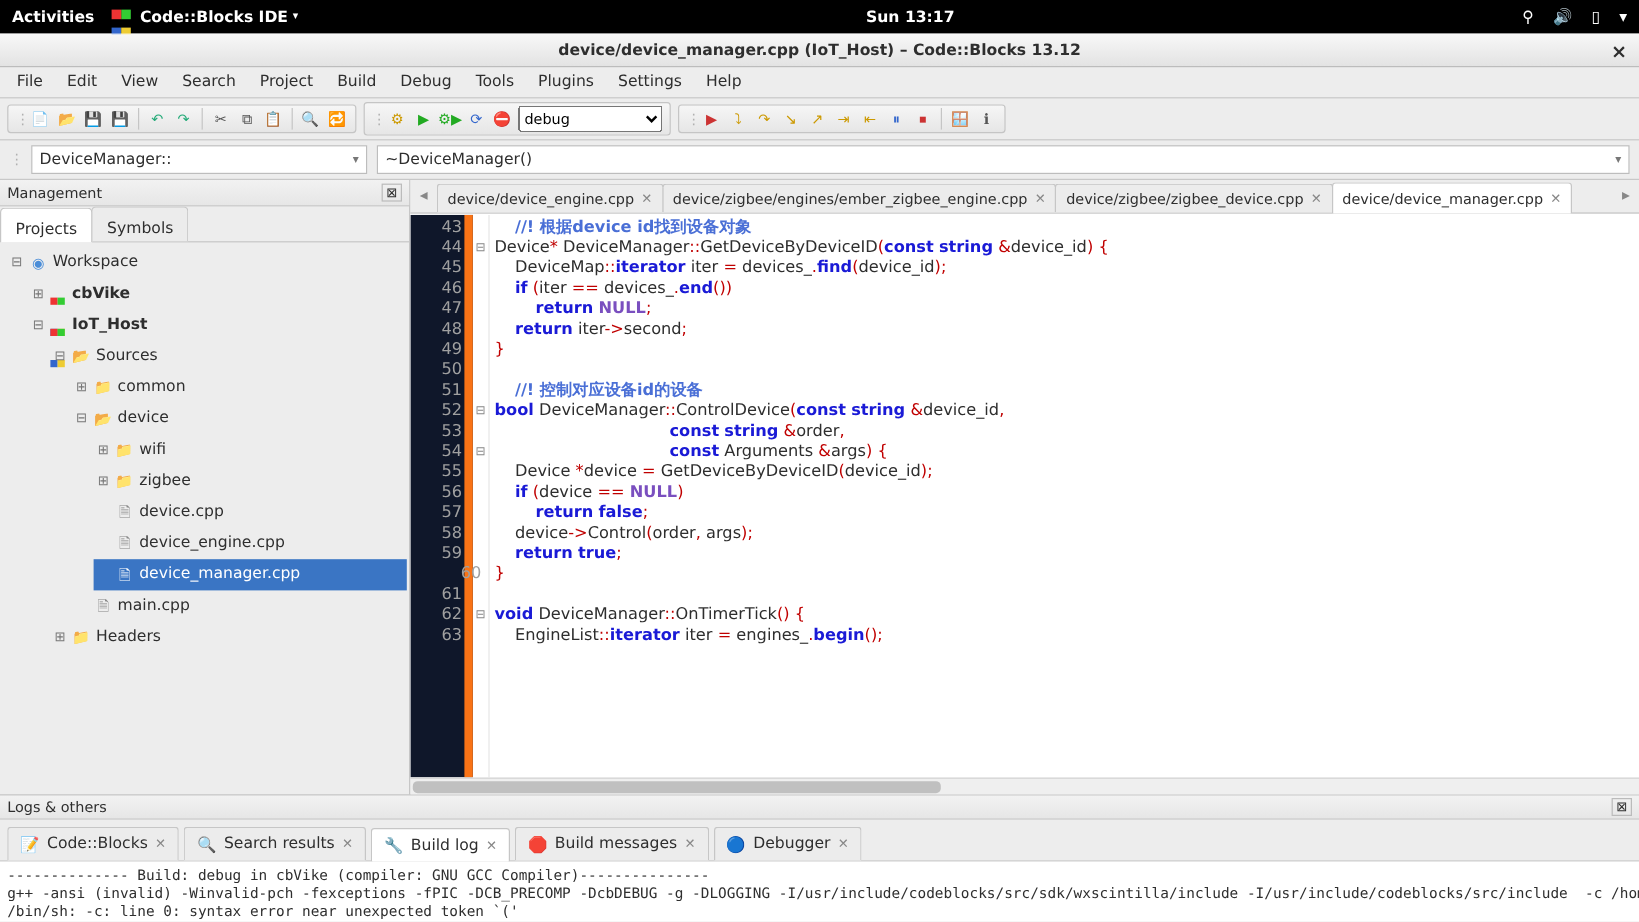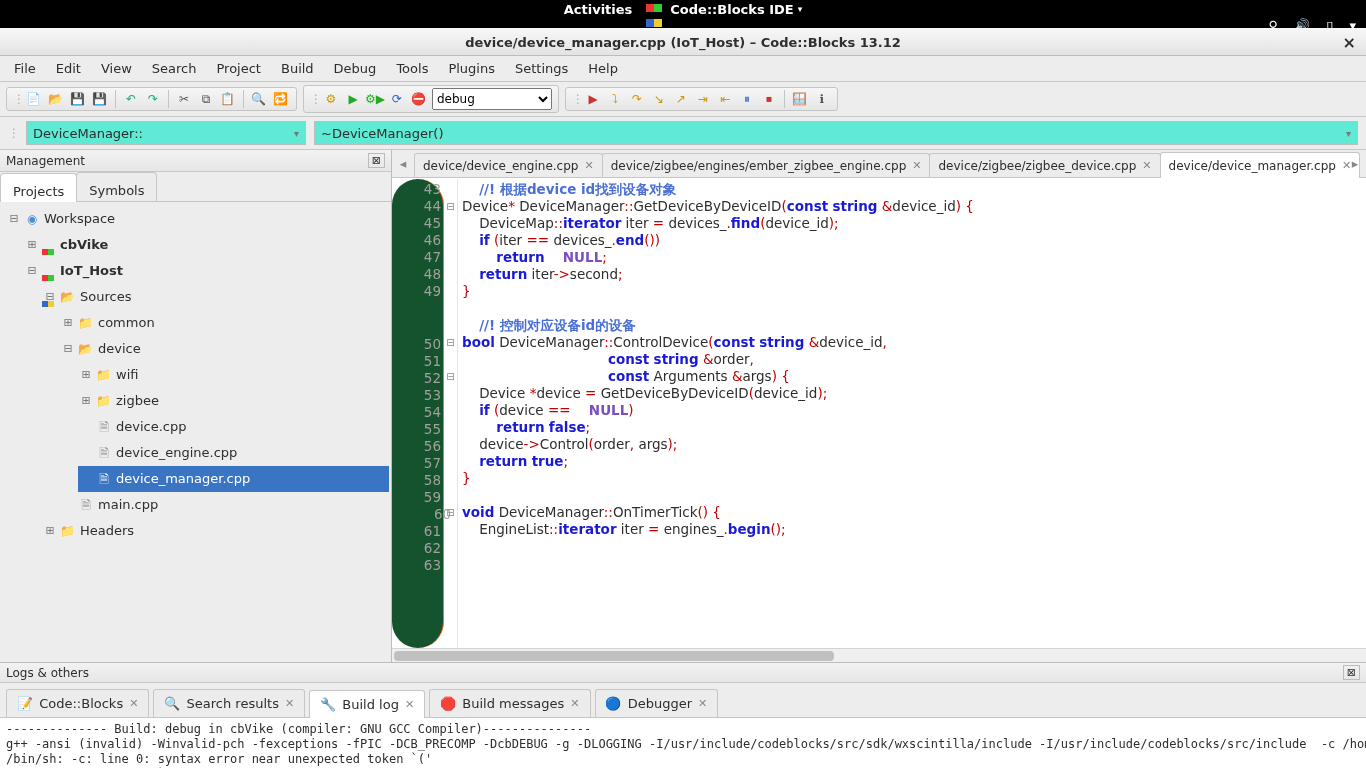--- a/index.html
+++ b/index.html
@@ -1,19 +1,19 @@
 <!DOCTYPE html>
 <html><head>
 <meta charset="utf-8">
 <style>
 * { margin: 0; padding: 0; box-sizing: border-box; font-family: "DejaVu Sans", sans-serif; }
 body { width: 1366px; height: 768px; overflow: hidden; background: #ededed; font-size: 13px; color: #2e2e2e; }
 
 
-#panel { height: 28px; background: #000; color: #fff; display: flex; align-items: center; padding: 0 10px; font-weight: 600; font-size: 13px; flex-direction: column; }
+#panel { height: 28px; background: #000; color: #fff; display: flex; align-items: center; padding: 0 10px; font-weight: 600; font-size: 13px; }
 #panel .left, #panel .center, #panel .right { display: flex; align-items: center; gap: 14px; }
 #panel .center { flex: 1; justify-content: center; }
 #panel .right { margin-left: auto; gap: 16px; }
 .cb-logo { width: 18px; height: 18px; display: inline-block; margin-right: 6px; }
 .cb-logo span { display: inline-block; width: 8px; height: 8px; }
 .tri { font-size: 9px; margin-left: 4px; }
 
 
 #titlebar { height: 28px; background: linear-gradient(#f7f7f7,#e3e3e3); border-top: 1px solid #fafafa; border-bottom: 1px solid #bcbcbc; display: flex; align-items: center; justify-content: center; position: relative; font-weight: 700; }
 #titlebar .close { position: absolute; right: 10px; top: 4px; font-size: 16px; cursor: pointer; }
@@ -25,29 +25,29 @@
 
 #toolbars { display: flex; align-items: center; gap: 6px; padding: 3px 6px; border-bottom: 1px solid #c8c8c8; }
 .tbgroup { display: flex; align-items: center; gap: 4px; padding: 2px 6px; border: 1px solid #c5c5c5; border-radius: 3px; background: linear-gradient(#f6f6f6,#e6e6e6); }
 .tbgroup .ic { width: 18px; height: 18px; display: flex; align-items: center; justify-content: center; font-size: 12px; color: #555; cursor: pointer; }
 .tbgroup select { height: 22px; width: 120px; font-size: 12px; }
 .tbgroup .sep { width: 1px; height: 18px; background: #c5c5c5; margin: 0 2px; }
 .grip { width: 8px; color: #b0b0b0; font-size: 12px; cursor: grab; }
 
 #navrow { display: flex; align-items: center; gap: 8px; padding: 4px 8px; border-bottom: 1px solid #c8c8c8; }
 #navrow .grip { margin-right: 2px; }
-#navrow input[type=text], #navrow .combo { height: 24px; border: 1px solid #bdbdbd; background: #5eead4; padding: 0 6px; font-size: 13px; }
+#navrow input[type=text], #navrow .combo { height: 24px; border: 1px solid #bdbdbd; background: #ffffff; padding: 0 6px; font-size: 13px; }
 #navrow .combo { display: flex; align-items: center; justify-content: space-between; }
 #navrow .combo .dd { color: #777; font-size: 10px; padding-left: 6px; }
 #scope { width: 280px; }
 #symbol { flex: 1; }
 
 
 #main { display: flex; height: 512px; }
-#mgmt { width: 392px; border-right: 1px solid #bcbcbc; display: flex; flex-direction: column; }
+#mgmt { width: 342px; border-right: 1px solid #bcbcbc; display: flex; flex-direction: column; }
 #mgmt .titlebar { height: 22px; background: linear-gradient(#f2f2f2,#e6e6e6); border-bottom: 1px solid #c8c8c8; display: flex; align-items: center; padding: 0 6px; font-size: 12px; justify-content: space-between; }
 #mgmt .titlebar .x { cursor: pointer; font-size: 11px; border: 1px solid #bbb; padding: 0 3px; }
 .mgmt-tabs { display: flex; height: 30px; border-bottom: 1px solid #c6c6c6; }
 .mgmt-tabs .tab { padding: 6px 12px 0 12px; border: 1px solid #c6c6c6; border-bottom: none; margin-right: -1px; background: #ececec; border-radius: 4px 4px 0 0; cursor: pointer; display: flex; align-items: center; }
 .mgmt-tabs .tab.active { background: #fff; position: relative; top: 1px; }
 .tree { flex: 1; overflow: auto; padding: 4px 2px; font-size: 13px; }
 .tree ul { list-style: none; padding-left: 18px; }
 .tree > ul { padding-left: 4px; }
 .tree li { line-height: 26px; white-space: nowrap; }
 .tree .row { display: flex; align-items: center; gap: 4px; cursor: pointer; padding: 0 2px; }
@@ -63,29 +63,29 @@
 
 #editor { flex: 1; display: flex; flex-direction: column; }
 #edtabs { height: 28px; display: flex; align-items: flex-end; border-bottom: 1px solid #c6c6c6; padding: 0 0 0 22px; position: relative; background: #ededed; }
 #edtabs .scroll-l, #edtabs .scroll-r { position: absolute; top: 6px; width: 14px; text-align: center; color: #888; cursor: pointer; }
 #edtabs .scroll-l { left: 4px; } #edtabs .scroll-r { right: 4px; }
 #edtabs .etab { height: 24px; border: 1px solid #c6c6c6; border-bottom: none; background: #ececec; padding: 0 8px; margin-right: -1px; display: flex; align-items: center; gap: 6px; font-size: 12px; border-radius: 3px 3px 0 0; cursor: pointer; }
 #edtabs .etab.active { background: #fff; height: 26px; position: relative; top: 1px; }
 #edtabs .etab .cx { color: #888; font-size: 11px; }
 
 #code { flex: 1; display: flex; background: #fff; font-family: "DejaVu Sans Mono", monospace; font-size: 13.5px; overflow: hidden; border-top: 1px solid #fff; }
-#gutter { width: 52px; background: #14532d; color: #a0a0a0; text-align: right; padding: 2px 2px 0 0; border-right: 1px solid #f97316; border-radius: 26px; }
+#gutter { width: 52px; background: #0f172a; color: #a0a0a0; text-align: right; padding: 2px 2px 0 0; border-right: 7px solid #f97316; }
 #fold { width: 14px; border-right: 1px solid #e6e6e6; padding-top: 2px; }
 #fold .fm { height: 17px; display: flex; justify-content: center; align-items: center; color: #888; font-size: 10px; }
 #codebody { flex: 1; white-space: pre; padding: 2px 0 0 4px; line-height: 17px; overflow: hidden; position: relative; }
 #codebody .line { height: 17px; }
 .c-kw { color: #1a1ad6; font-weight: 700; }
 .c-op { color: #c00000; }
 .c-doc { color: #4a6fd6; font-weight: 700; }
-.c-nul { color: #7a4fbf; font-weight: 700; margin-left: 14px; }
+.c-nul { color: #7a4fbf; font-weight: 700; }
 #hscroll { height: 14px; background: #efefef; border-top: 1px solid #d4d4d4; position: relative; }
 #hscroll .thumb { position: absolute; left: 2px; top: 2px; height: 10px; width: 440px; background: #c0c0c0; border-radius: 4px; }
 
 
 #logs { border-top: 1px solid #bcbcbc; }
 #logs .titlebar { height: 20px; background: linear-gradient(#f2f2f2,#e6e6e6); border-bottom: 1px solid #c8c8c8; display: flex; align-items: center; padding: 0 6px; font-size: 12px; justify-content: space-between; }
 #logs .titlebar .x { cursor: pointer; font-size: 11px; border: 1px solid #bbb; padding: 0 3px; }
 .logtabs { display: flex; gap: 0; padding: 6px 6px 0 6px; border-bottom: 1px solid #c6c6c6; }
 .logtabs .ltab { height: 28px; border: 1px solid #c6c6c6; border-bottom: none; background: #ececec; padding: 0 10px; margin-right: 4px; display: flex; align-items: center; gap: 6px; font-size: 13px; border-radius: 3px 3px 0 0; cursor: pointer; }
 .logtabs .ltab.active { background: #fff; position: relative; top: 1px; }
@@ -100,20 +100,23 @@
     <span>Activities</span>
     <span style="display:flex;align-items:center">
       <span class="cb-logo">
         <span style="background:#e33;position:relative;"></span><span style="background:#3c3;"></span><br>
         <span style="background:#36c;"></span><span style="background:#ec3;"></span>
       </span>
       <span>Code::Blocks IDE</span>
         <span class="tri">▾</span>
     </span>
   </div>
+  <div class="center">
+      <span>Sun 13:17</span>
+    </div>
   <div class="right">
     <span>⚲</span>
     <span>🔊</span>
     <span>▯</span>
     <span>▾</span>
   </div>
 </div>
 
 <div id="titlebar">
   <span>device/device_manager.cpp (IoT_Host) – Code::Blocks 13.12</span>
@@ -329,21 +332,21 @@
     </div>
     <div id="code">
       <div id="gutter">
           <div style="height: 17px;">43</div>
           <div style="height: 17px;">44</div>
           <div style="height: 17px;">45</div>
           <div style="height: 17px;">46</div>
           <div style="height: 17px;">47</div>
           <div style="height: 17px;">48</div>
           <div style="height: 17px;">49</div>
-          <div style="height: 17px; margin-top: 36px;">50</div>
+          <div style="height: 17px;">50</div>
           <div style="height: 17px;">51</div>
           <div style="height: 17px;">52</div>
           <div style="height: 17px;">53</div>
           <div style="height: 17px;">54</div>
           <div style="height: 17px;">55</div>
           <div style="height: 17px;">56</div>
           <div style="height: 17px; padding-left: 11px;">57</div>
           <div style="height: 17px;">58</div>
           <div style="height: 17px;">59</div>
           <div style="height: 17px; margin-left: 42px;">60</div>

